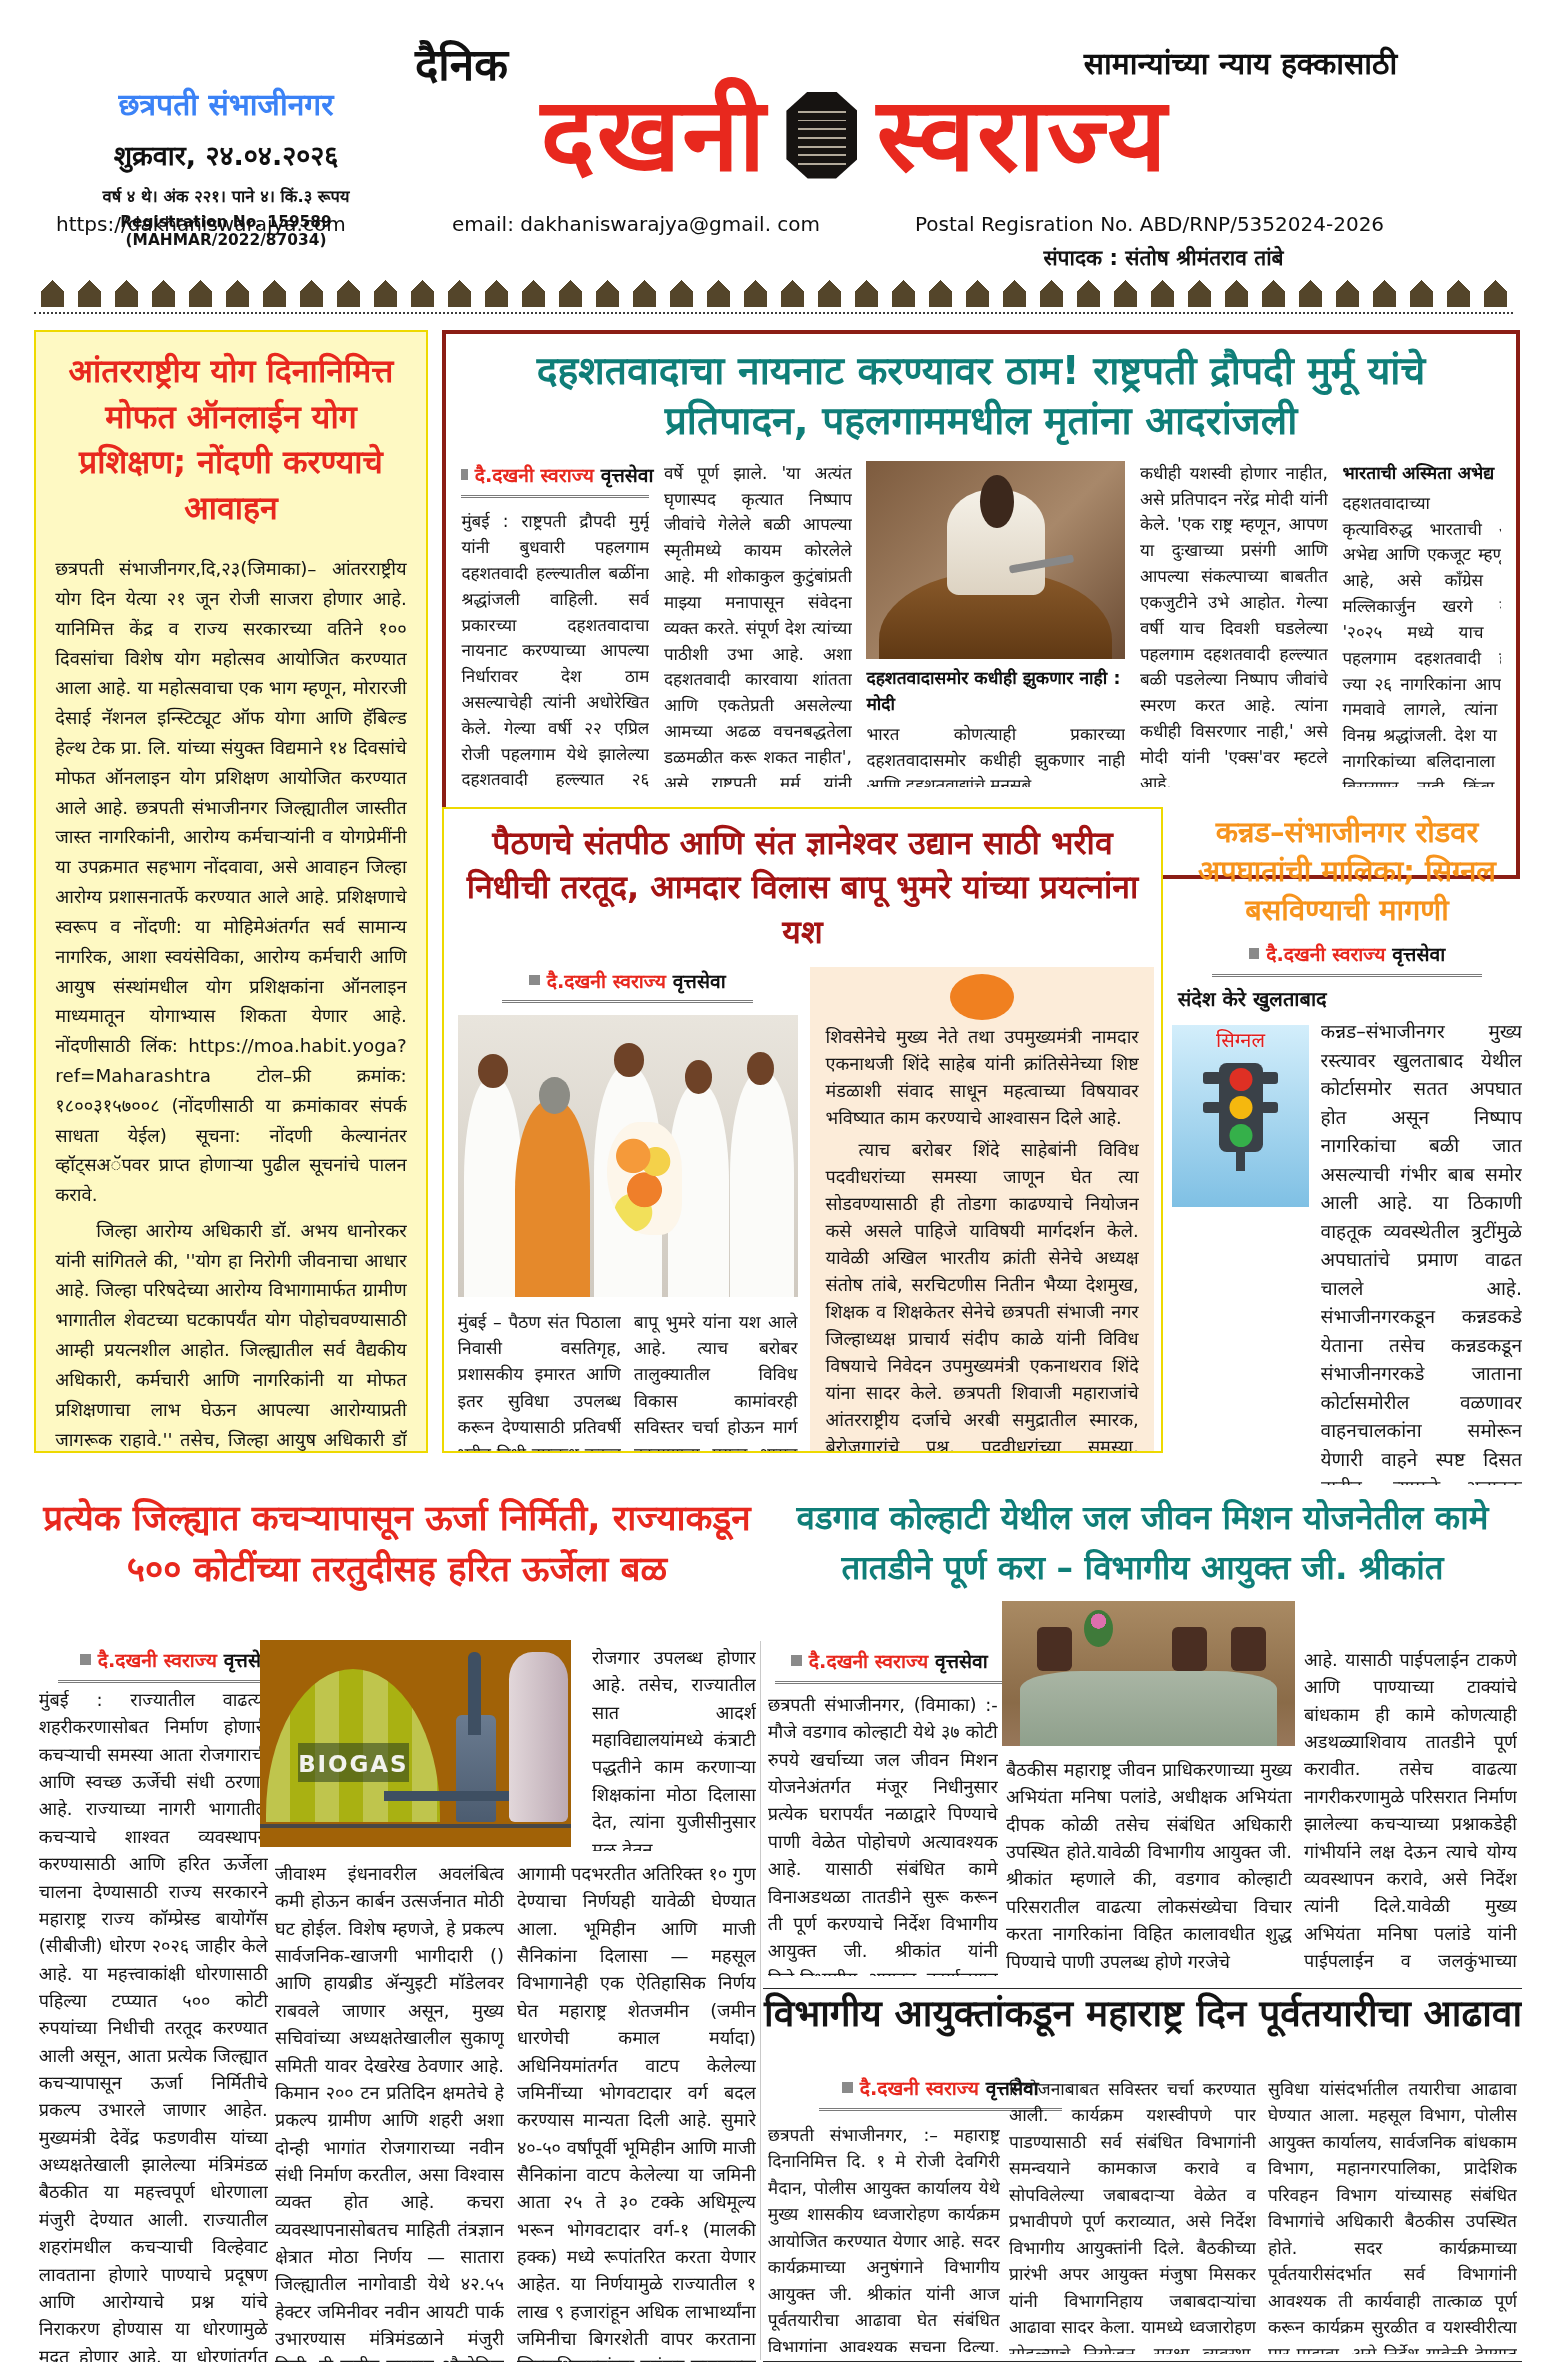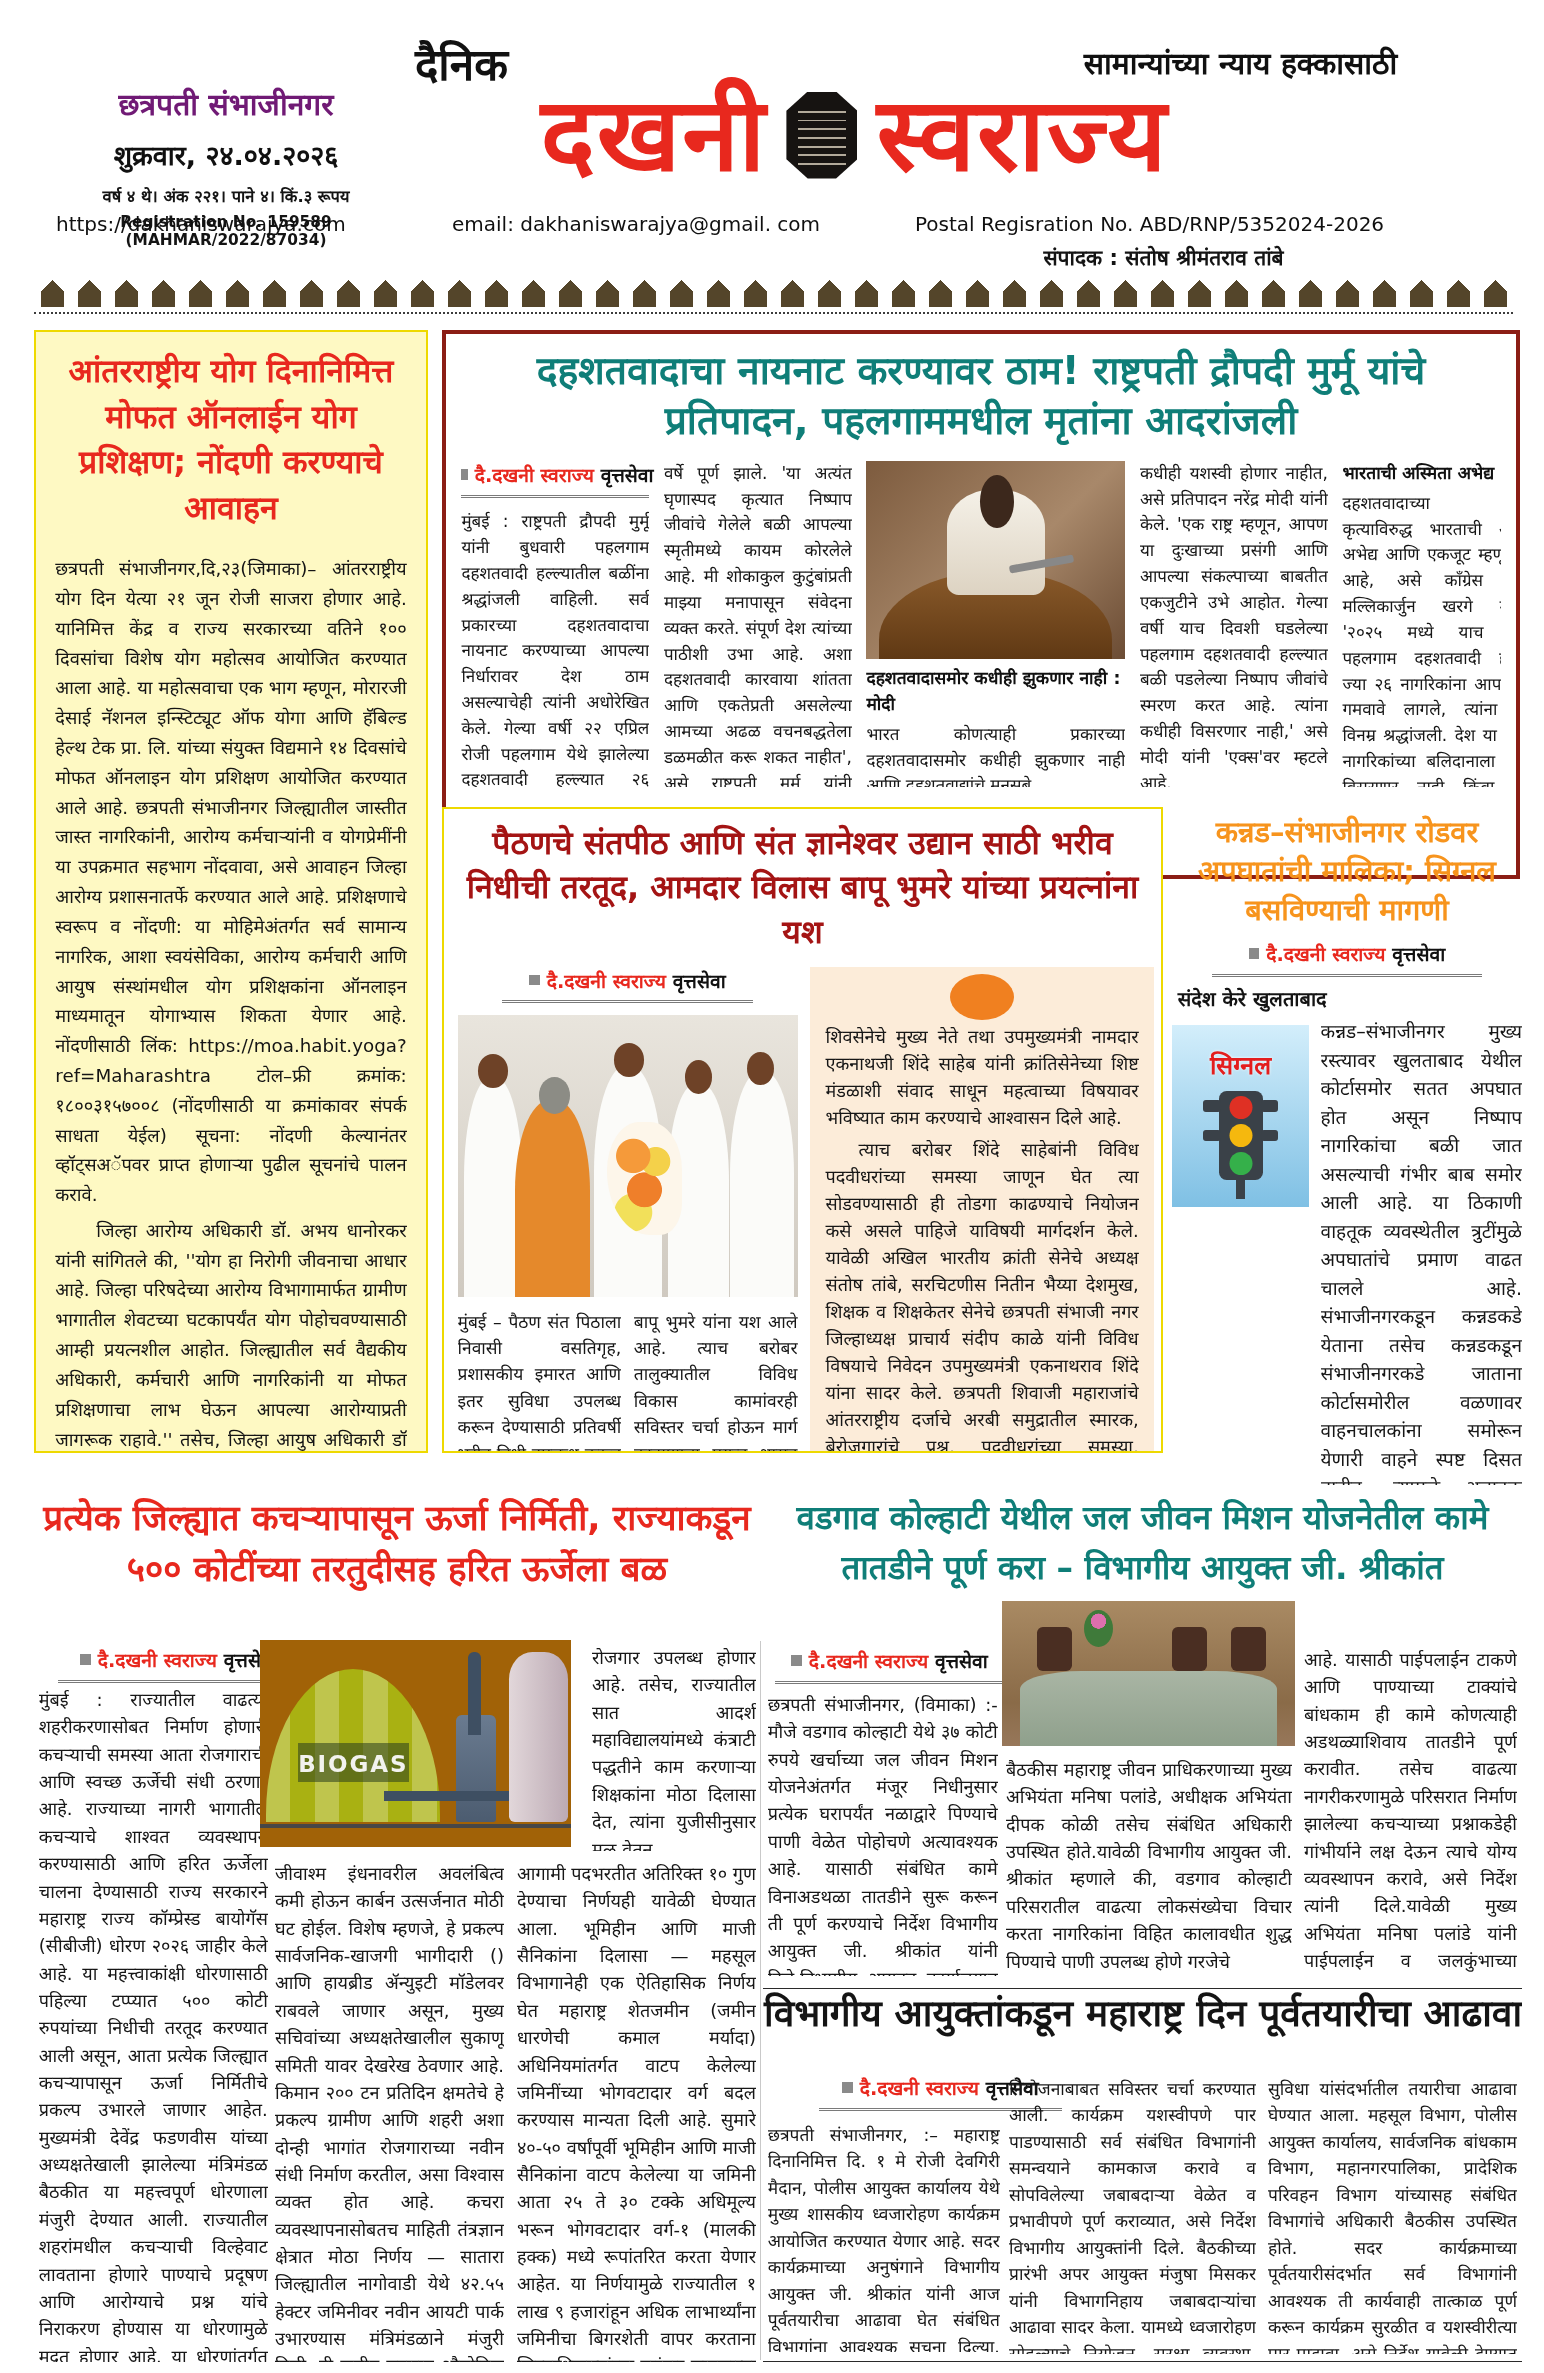--- a/index.html
+++ b/index.html
@@ -1,21 +1,21 @@
 <!DOCTYPE html>
 <html><head>
 <meta charset="utf-8">
 <style>
   * { margin:0; padding:0; box-sizing:border-box; }
   body { background:#888; font-family:"DejaVu Sans", sans-serif; }
   #page { position:relative; width:1545px; height:2373px; background:#ffffff; margin:0 auto; overflow:hidden; color:#141414; }
 
   
   .hdr-left { position:absolute; left:37px; top:83px; width:378px; text-align:center; }
-  .hdr-city { color:#701a75; font-size:30px; font-weight:bold; }
+  .hdr-city { color:#3b82f6; font-size:30px; font-weight:bold; }
   .hdr-date { color:#101010; font-size:27px; font-weight:bold; margin-top:11.6px; }
   .hdr-issue { font-size:16.4px; font-weight:bold; margin-top:11.6px; }
   .hdr-reg { font-size:15.4px; font-weight:bold; margin-top:5.8px; }
   .hdr-dainik { position:absolute; left:415px; top:33px; font-size:44px; font-weight:bold; color:#111; }
   .mast-row { position:absolute; left:246px; top:73px; width:1217px; height:124px; display:flex; align-items:center; justify-content:center; gap:19.3px; }
   .mast-word { font-size:102px; font-weight:800; color:#e8281e; line-height:1; letter-spacing:1.9px; }
   .seal { width:71px; height:87px; background:#161311; clip-path:polygon(30% 0,70% 0,100% 22%,100% 78%,70% 100%,30% 100%,0 78%,0 22%); position:relative; flex:0 0 auto; }
   .seal-lines { position:absolute; inset:13.5px 11.6px; background:repeating-linear-gradient(0deg, rgba(230,220,200,.75) 0 1.9px, transparent 1.9px 8.7px); }
   .hdr-tagline { position:absolute; left:1004px; top:42px; width:473px; text-align:center; font-size:30px; font-weight:bold; color:#101010; }
   .contact-row { position:absolute; left:0; top:212px; width:1545px; font-size:20px; color:#101010; }
@@ -79,21 +79,21 @@
   .peach-box .col + .col { margin-top:5.8px; text-indent:33px; }
   .orange-dot { position:absolute; top:7.7px; left:50%; transform:translateX(-50%); width:64px; height:46px; background:#f08020; border-radius:50%; }
 
   
   .kannad { position:absolute; left:1172px; top:813px; width:350px; height:672px; overflow:hidden; }
   .hl-orange { color:#f7941d; font-weight:800; font-size:29px; line-height:1.35; text-align:center; }
   .kannad .byline { width:270px; margin:9.7px auto 7.7px auto; }
   .kannad .reporter { font-weight:bold; font-size:20px; margin:1.9px 0 5.8px 5.8px; }
   .kannad .col { font-size:19px; line-height:1.5; }
   .ph-signal { float:left; width:137px; height:182px; margin:7.7px 11.6px 3.9px 0; background:linear-gradient(#d3eefb,#7fc0e4); text-align:center; }
-  .sig-label { font-size:25px; font-weight:700; color:#e31e1e; padding-top:22px; text-shadow:0 0 2.9px #fff; }
+  .sig-label { font-size:20px; font-weight:400; color:#e31e1e; padding-top:1px; text-shadow:0 0 2.9px #fff; }
   .tl { position:relative; width:44px; height:89px; background:#3a4148; border-radius:7.7px; margin:9.7px auto 0 auto; }
   .tl .lamp { position:absolute; left:50%; transform:translateX(-50%); width:23px; height:23px; border-radius:50%; }
   .tl .l-red { top:4.8px; background:#df3024; }
   .tl .l-yel { top:33px; background:#f5b80e; }
   .tl .l-grn { top:61px; background:#35b04a; }
   .tl .arm { position:absolute; width:17.4px; height:11.6px; background:#3a4148; border-radius:2.9px; }
   .tl .a1 { left:-15.4px; top:9.7px; } .tl .a2 { right:-15.4px; top:9.7px; }
   .tl .a3 { left:-15.4px; top:39px; } .tl .a4 { right:-15.4px; top:39px; }
   .tl-pole { width:9.7px; height:19.3px; background:#3a4148; margin:0 auto; }
 

